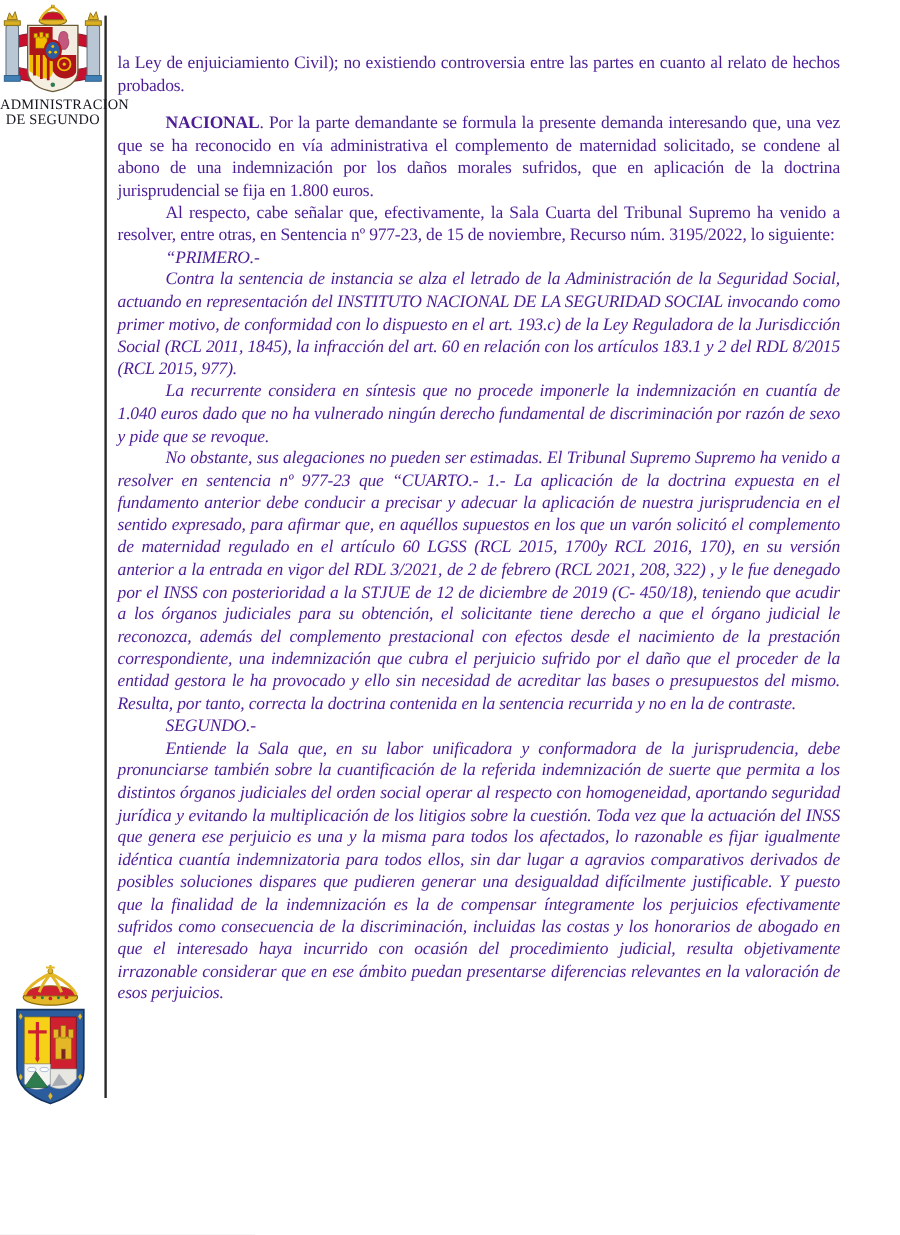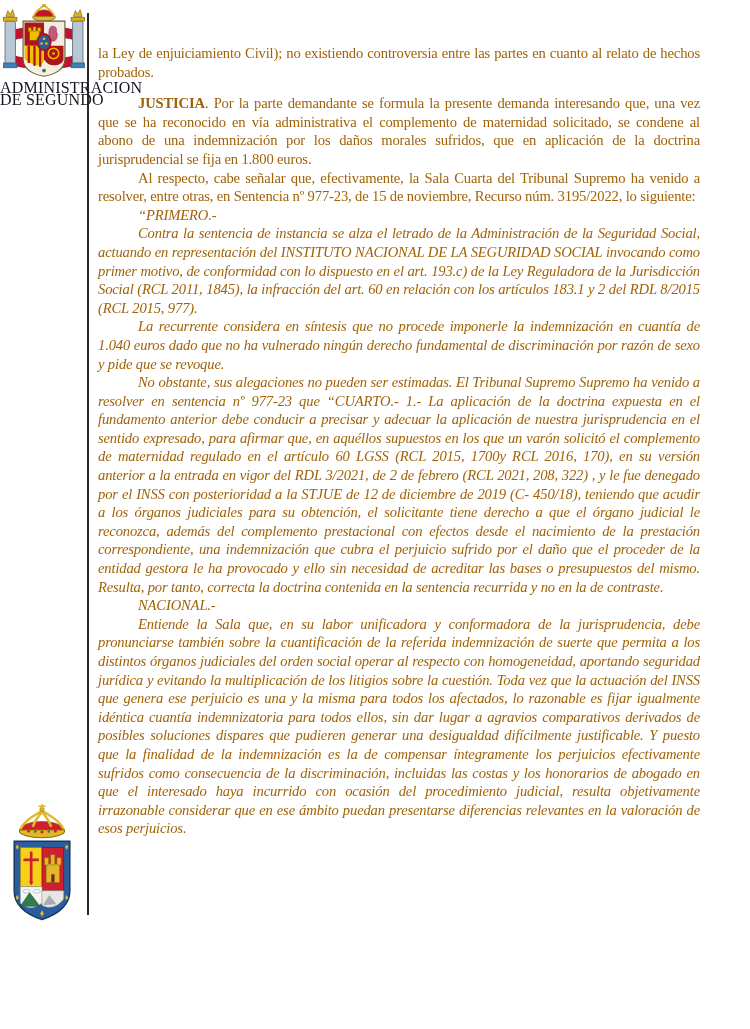--- a/index.html
+++ b/index.html
@@ -21,40 +21,40 @@
     position:absolute;
     left:2px; top:4px;
     width:84px; height:78px;
   }
   .org-label {
     position:absolute;
     left:0; top:82px;
     width:88px;
     text-align:center;
     font-family:"Liberation Serif", serif;
-    font-size:16px;
+    font-size:12px;
     line-height:11.5px;
     color:#15151f;
     letter-spacing:0.2px;
     white-space:nowrap;
   }
   .crest-bottom {
     position:absolute;
     left:8px; top:803px;
     width:68px; height:124px;
   }
   .content {
     position:absolute;
     left:98px; top:44px;
     width:602px;
     font-size:14.6px;
     line-height:18.6px;
     letter-spacing:-0.15px;
     text-align:justify;
-    color:#a16207;
+    color:#4c1d95;
   }
   .content p { margin:0; }
   .indent { text-indent:40px; }
   .gap-above { margin-top:13px !important; }
   .italic { font-style:italic; }
   .lead-bold { font-weight:bold; }
 </style>
 </head>
 <body>
 
@@ -178,30 +178,30 @@
       <path d="M57 39 l1.6 2.6 -1.6 2.6 -1.6 -2.6 Z"></path>
       <path d="M9 88 l1.6 2.6 -1.6 2.6 -1.6 -2.6 Z"></path>
       <path d="M57 88 l1.6 2.6 -1.6 2.6 -1.6 -2.6 Z"></path>
       <path d="M33 103 l1.8 3 -1.8 3 -1.8 -3 Z"></path>
     </g>
   </svg>
 
   <div class="content">
     <p><span>la Ley de enjuiciamiento Civil); no existiendo controversia entre las partes en cuanto al relato de hechos probados.</span></p>
 
-    <p class="indent gap-above"><span class="lead-bold">JUSTICIA</span><span>. Por la parte demandante se formula la presente demanda interesando que, una vez que se ha reconocido en vía administrativa el complemento de maternidad solicitado, se condene al abono de una indemnización por los daños morales sufridos, que en aplicación de la doctrina jurisprudencial se fija en 1.800 euros.</span></p>
+    <p class="indent gap-above"><span class="lead-bold">NACIONAL</span><span>. Por la parte demandante se formula la presente demanda interesando que, una vez que se ha reconocido en vía administrativa el complemento de maternidad solicitado, se condene al abono de una indemnización por los daños morales sufridos, que en aplicación de la doctrina jurisprudencial se fija en 1.800 euros.</span></p>
 
     <p class="indent"><span>Al respecto, cabe señalar que, efectivamente, la Sala Cuarta del Tribunal Supremo ha venido a resolver, entre otras, en Sentencia nº 977-23, de 15 de noviembre, Recurso núm. 3195/2022, lo siguiente:</span></p>
 
     <p class="indent italic"><span>“PRIMERO.-</span></p>
 
     <p class="indent italic"><span>Contra la sentencia de instancia se alza el letrado de la Administración de la Seguridad Social, actuando en representación del INSTITUTO NACIONAL DE LA SEGURIDAD SOCIAL invocando como primer motivo, de conformidad con lo dispuesto en el art. 193.c) de la Ley Reguladora de la Jurisdicción Social (RCL 2011, 1845), la infracción del art. 60 en relación con los artículos 183.1 y  2 del  RDL 8/2015  (RCL 2015, 977).</span></p>
 
     <p class="indent italic"><span>La recurrente considera en síntesis que no procede imponerle la indemnización en cuantía de 1.040 euros dado que no ha vulnerado ningún derecho fundamental de discriminación por razón de sexo y pide que se revoque.</span></p>
 
     <p class="indent italic"><span>No obstante, sus alegaciones no pueden ser estimadas. El Tribunal Supremo Supremo ha venido a resolver en sentencia nº 977-23 que “CUARTO.- 1.- La aplicación de la doctrina expuesta en el fundamento anterior debe conducir a precisar y adecuar la aplicación de nuestra jurisprudencia en el sentido expresado, para afirmar que, en aquéllos supuestos en los que un varón solicitó el complemento de maternidad regulado en el artículo 60 LGSS (RCL 2015, 1700y RCL 2016, 170), en su versión anterior a la entrada en vigor del RDL 3/2021, de 2 de febrero  (RCL 2021, 208, 322) , y le fue denegado por el INSS con posterioridad a la STJUE de 12 de diciembre de 2019 (C- 450/18), teniendo que acudir a los órganos judiciales para su obtención, el solicitante tiene derecho a que el órgano judicial le reconozca, además del complemento prestacional con efectos desde el nacimiento de la prestación correspondiente, una indemnización que cubra el perjuicio sufrido por el daño que el proceder de la entidad gestora le ha provocado y ello sin necesidad de acreditar las bases o presupuestos del mismo. Resulta, por tanto, correcta la doctrina contenida en la sentencia recurrida y no en la de contraste.</span></p>
 
-    <p class="indent italic"><span>NACIONAL.-</span></p>
+    <p class="indent italic"><span>SEGUNDO.-</span></p>
 
     <p class="indent italic"><span>Entiende la Sala que, en su labor unificadora y conformadora de la jurisprudencia, debe pronunciarse también sobre la cuantificación de la referida indemnización de suerte que permita a los distintos órganos judiciales del orden social operar al respecto con homogeneidad, aportando seguridad jurídica y evitando la multiplicación de los litigios sobre la cuestión. Toda vez que la actuación del INSS que genera ese perjuicio es una y la misma para todos los afectados, lo razonable es fijar igualmente idéntica cuantía indemnizatoria para todos ellos, sin dar lugar a agravios comparativos derivados de posibles soluciones dispares que pudieren generar una desigualdad difícilmente justificable. Y puesto que la finalidad de la indemnización es la de compensar íntegramente los perjuicios efectivamente sufridos como consecuencia de la discriminación, incluidas las costas y los honorarios de abogado en que el interesado haya incurrido con ocasión del procedimiento judicial, resulta objetivamente irrazonable considerar que en ese ámbito puedan presentarse diferencias relevantes en la valoración de esos perjuicios.</span></p>
   </div>
 
 </div>
 
 </body></html>

